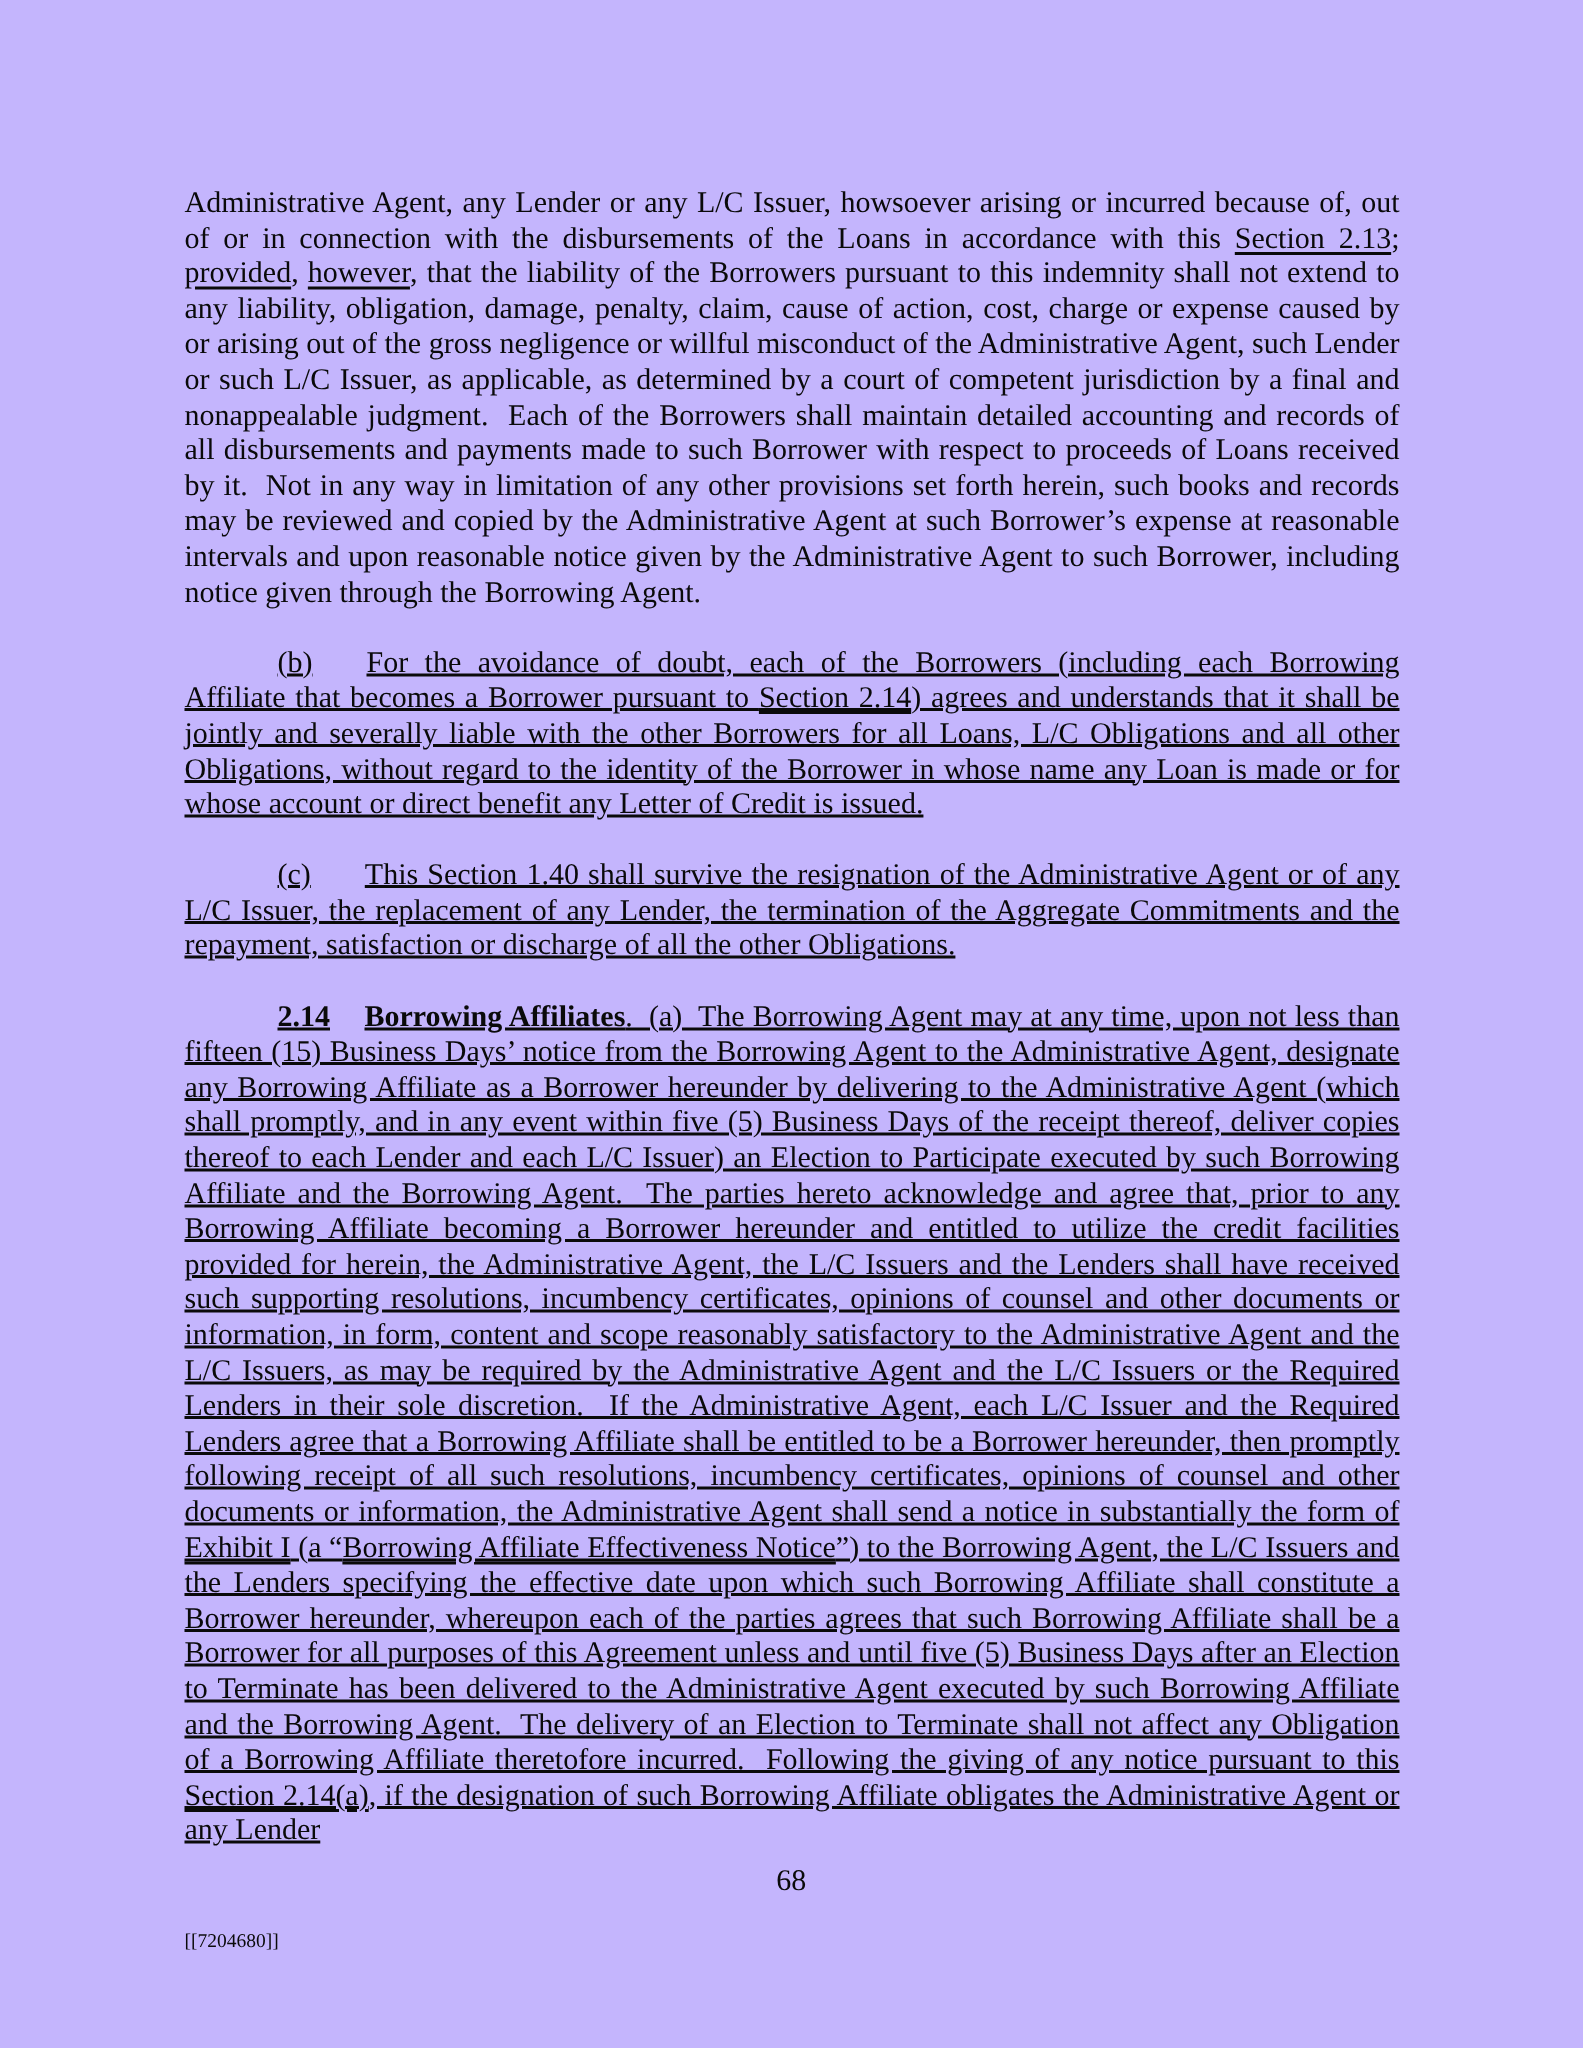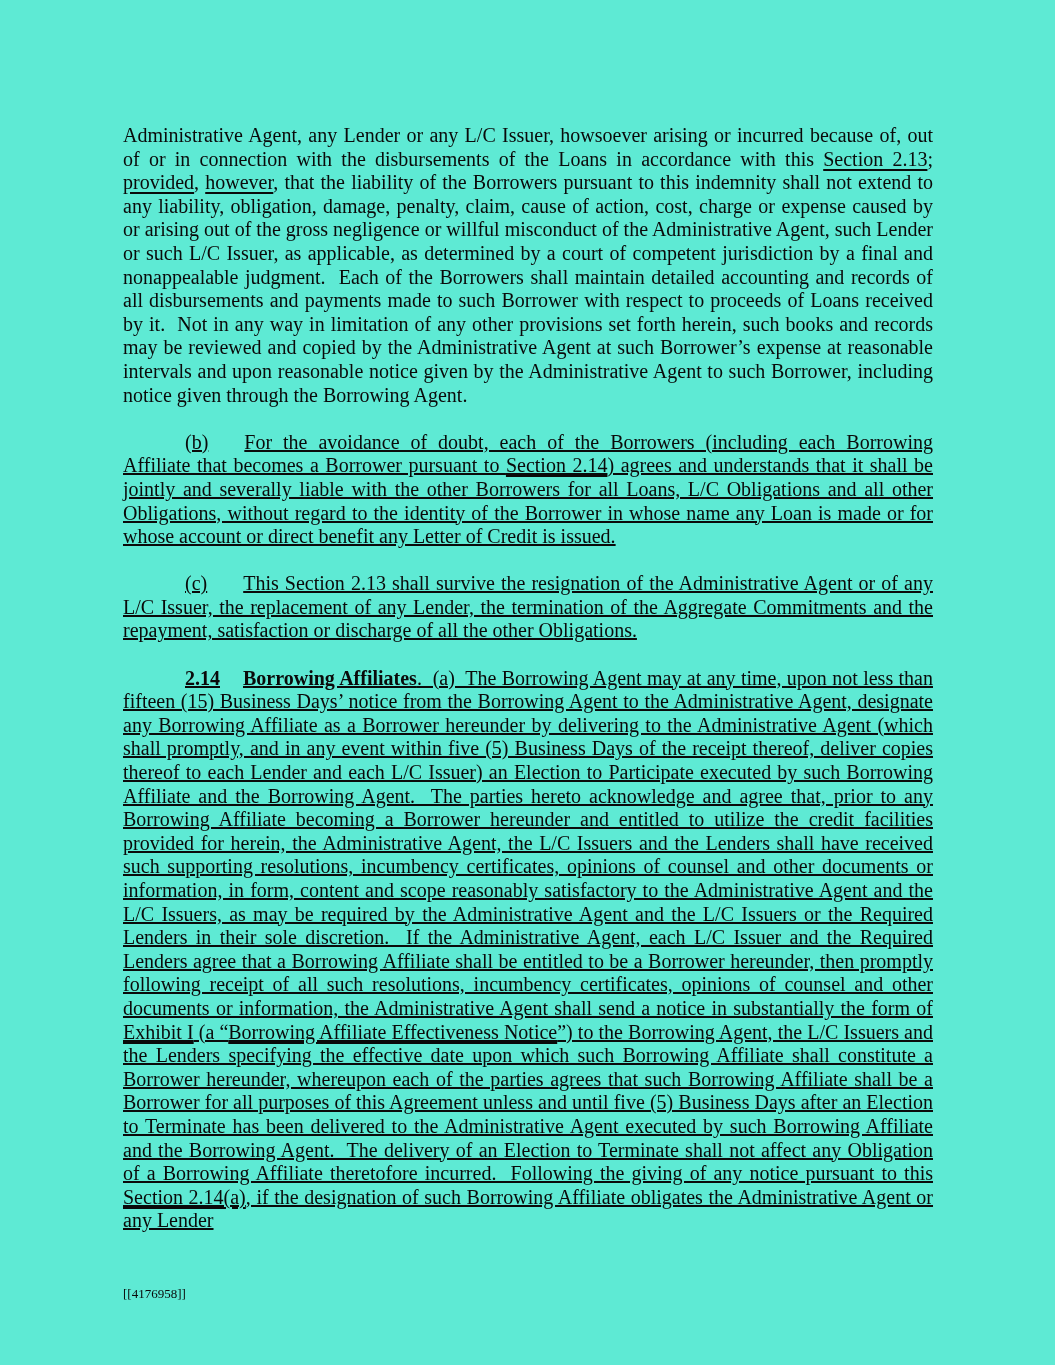--- a/index.html
+++ b/index.html
@@ -4,21 +4,21 @@
 <style>
   html, body {
     margin: 0;
     padding: 0;
     background: #ffffff;
   }
   .page {
     position: relative;
     width: 1055px;
     height: 1365px;
-    background: #5eead4;
+    background: #c4b5fd;
     color: #0a0a0a;
     font-family: "Liberation Serif", "DejaVu Serif", serif;
     overflow: hidden;
   }
   .body-text {
     position: absolute;
     left: 123px;
     top: 124px;
     width: 810px;
     font-size: 20px;
@@ -58,21 +58,22 @@
 </head>
 <body>
 
 <div class="page">
 
   <div class="body-text">
     <p class="para"><span class="n">Administrative Agent, any Lender or any L/C Issuer, howsoever arising or incurred because of, out of or in connection with the disbursements of the Loans in accordance with this </span><span class="u">Section 2.13</span><span class="n">; </span><span class="u">provided</span><span class="n">, </span><span class="u">however</span><span class="n">, that the liability of the Borrowers pursuant to this indemnity shall not extend to any liability, obligation, damage, penalty, claim, cause of action, cost, charge or expense caused by or arising out of the gross negligence or willful misconduct of the Administrative Agent, such Lender or such L/C Issuer, as applicable, as determined by a court of competent jurisdiction by a final and nonappealable judgment.&nbsp; Each of the Borrowers shall maintain detailed accounting and records of all disbursements and payments made to such Borrower with respect to proceeds of Loans received by it.&nbsp; Not in any way in limitation of any other provisions set forth herein, such books and records may be reviewed and copied by the Administrative Agent at such Borrower’s expense at reasonable intervals and upon reasonable notice given by the Administrative Agent to such Borrower, including notice given through the Borrowing Agent.</span></p>
 
     <p class="para indent"><span class="n">(b)</span><span class="tab"></span><span class="n">For the avoidance of doubt, each of the Borrowers (including each Borrowing Affiliate that becomes a Borrower pursuant to </span><span class="u">Section 2.14</span><span class="n">) agrees and understands that it shall be jointly and severally liable with the other Borrowers for all Loans, L/C Obligations and all other Obligations, without regard to the identity of the Borrower in whose name any Loan is made or for whose account or direct benefit any Letter of Credit is issued.</span></p>
 
-    <p class="para indent"><span class="n">(c)</span><span class="tab"></span><span class="n">This Section 2.13 shall survive the resignation of the Administrative Agent or of any L/C Issuer, the replacement of any Lender, the termination of the Aggregate Commitments and the repayment, satisfaction or discharge of all the other Obligations.</span></p>
+    <p class="para indent"><span class="n">(c)</span><span class="tab"></span><span class="n">This Section 1.40 shall survive the resignation of the Administrative Agent or of any L/C Issuer, the replacement of any Lender, the termination of the Aggregate Commitments and the repayment, satisfaction or discharge of all the other Obligations.</span></p>
 
     <p class="para indent"><span class="b">2.14</span><span class="tab-sm"></span><span class="b">Borrowing Affiliates</span><span class="n">.&nbsp; (a)&nbsp; The Borrowing Agent may at any time, upon not less than fifteen (15) Business Days’ notice from the Borrowing Agent to the Administrative Agent, designate any Borrowing Affiliate as a Borrower hereunder by delivering to the Administrative Agent (which shall promptly, and in any event within five (5) Business Days of the receipt thereof, deliver copies thereof to each Lender and each L/C Issuer) an Election to Participate executed by such Borrowing Affiliate and the Borrowing Agent.&nbsp; The parties hereto acknowledge and agree that, prior to any Borrowing Affiliate becoming a Borrower hereunder and entitled to utilize the credit facilities provided for herein, the Administrative Agent, the L/C Issuers and the Lenders shall have received such supporting resolutions, incumbency certificates, opinions of counsel and other documents or information, in form, content and scope reasonably satisfactory to the Administrative Agent and the L/C Issuers, as may be required by the Administrative Agent and the L/C Issuers or the Required Lenders in their sole discretion.&nbsp; If the Administrative Agent, each L/C Issuer and the Required Lenders agree that a Borrowing Affiliate shall be entitled to be a Borrower hereunder, then promptly following receipt of all such resolutions, incumbency certificates, opinions of counsel and other documents or information, the Administrative Agent shall send a notice in substantially the form of </span><span class="u">Exhibit I</span><span class="n"> (a “</span><span class="u">Borrowing Affiliate Effectiveness Notice</span><span class="n">”) to the Borrowing Agent, the L/C Issuers and the Lenders specifying the effective date upon which such Borrowing Affiliate shall constitute a Borrower hereunder, whereupon each of the parties agrees that such Borrowing Affiliate shall be a Borrower for all purposes of this Agreement unless and until five (5) Business Days after an Election to Terminate has been delivered to the Administrative Agent executed by such Borrowing Affiliate and the Borrowing Agent.&nbsp; The delivery of an Election to Terminate shall not affect any Obligation of a Borrowing Affiliate theretofore incurred.&nbsp; Following the giving of any notice pursuant to this </span><span class="u">Section 2.14(a)</span><span class="n">, if the designation of such Borrowing Affiliate obligates the Administrative Agent or any Lender</span></p>
   </div>
 
+  <div class="page-number">68</div>
 
-  <div class="doc-id">[[4176958]]</div>
+  <div class="doc-id">[[7204680]]</div>
 
 </div>
 
 </body></html>

